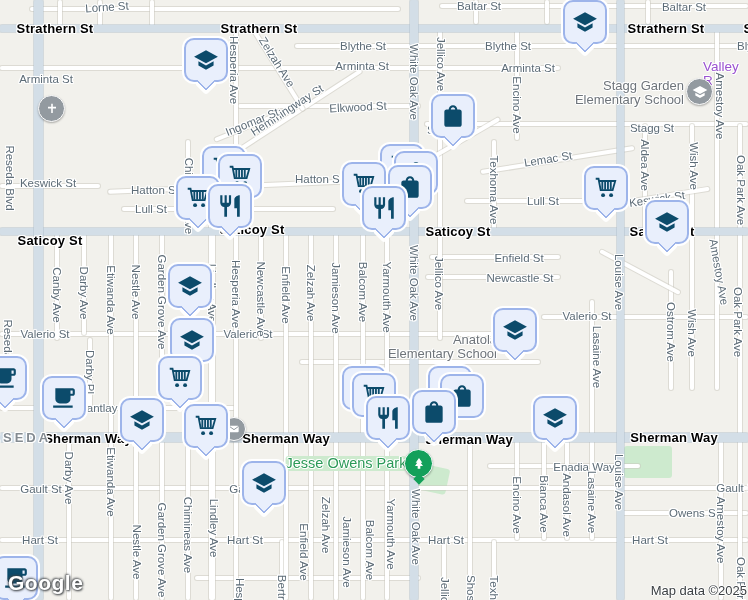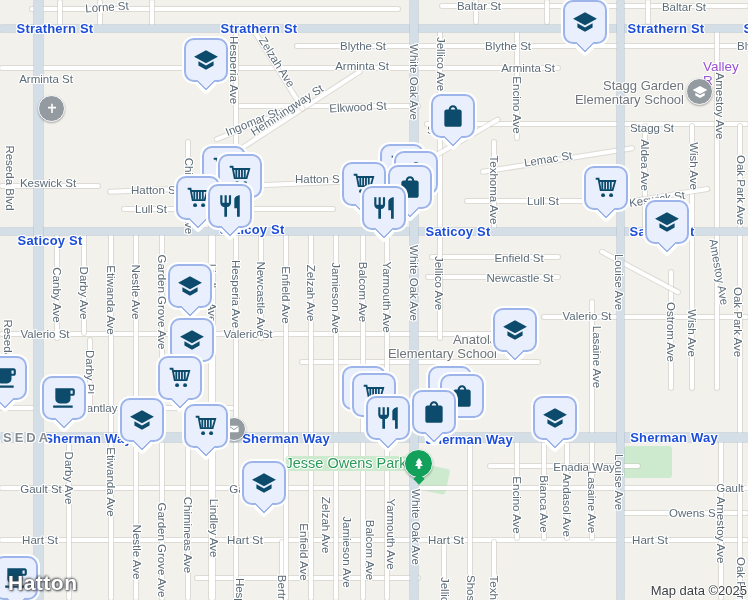--- a/index.html
+++ b/index.html
@@ -3,21 +3,21 @@
 <meta charset="utf-8">
 <style>
   html,body{margin:0;padding:0;background:#ddd;}
   #stage{position:relative;width:748px;height:600px;overflow:hidden;background:#f2f1ec;
          font-family:"Liberation Sans",sans-serif;}
   .road{position:absolute;background:#ffffff;box-shadow:0 0 0 1px rgba(199,197,188,.5);border-radius:2px;}
   .road.major{background:#d3dee7;box-shadow:0 0 0 1px rgba(173,188,201,.45);}
   .green{position:absolute;background:#cdeace;border-radius:3px;}
   .lbl{position:absolute;white-space:nowrap;color:#5d6c77;font-size:11.5px;z-index:3;
        text-shadow:1px 0 0 #fff,-1px 0 0 #fff,0 1px 0 #fff,0 -1px 0 #fff,1px 1px 0 #fff,-1px -1px 0 #fff,1px -1px 0 #fff,-1px 1px 0 #fff;}
-  .lbl.major{font-size:13px;font-weight:700;color:#1d4ed8;letter-spacing:.2px;}
+  .lbl.major{font-size:13px;font-weight:700;color:#000000;letter-spacing:.2px;}
   .lbl.city{font-size:13px;font-weight:700;color:#848b91;letter-spacing:3px;}
   .poi{position:absolute;z-index:3;font-size:13px;color:#6e747a;line-height:1.05;
        text-shadow:1px 0 0 #fff,-1px 0 0 #fff,0 1px 0 #fff,0 -1px 0 #fff,1px 1px 0 #fff,-1px -1px 0 #fff;}
   .poi.purple{color:#9a52d0;font-size:13.5px;}
   .poi.green{color:#2b9a57;font-size:14.5px;font-weight:400;}
   .poi .l2{display:block;}
   .pin{position:absolute;width:40px;height:40px;background:#e9effc;border:2px solid #9db4ea;
        border-radius:10px;box-shadow:0 0 0 2px #ffffff;color:#0c4b6b;
        display:flex;align-items:center;justify-content:center;}
   .pin svg{width:26px;height:26px;display:block;}
@@ -35,21 +35,21 @@
        background:#12a05a;transform:translateX(-50%) rotate(45deg);z-index:-1;}
   #google-logo{position:absolute;left:8px;bottom:5px;z-index:60;font-size:21px;font-weight:700;color:#fff;
        letter-spacing:.5px;text-shadow:0 0 3px rgba(60,64,67,.95),1px 1px 2px rgba(60,64,67,.85),-1px -1px 2px rgba(60,64,67,.6);}
   #attribution{position:absolute;right:1px;bottom:2px;z-index:60;font-size:13px;color:#3c4043;
        text-shadow:1px 0 0 #fff,-1px 0 0 #fff,0 1px 0 #fff,0 -1px 0 #fff;}
 </style>
 </head>
 <body>
 
 <div id="stage">
-  <div id="google-logo">Hatton</div>
+  <div id="google-logo">Google</div>
   <div id="attribution">Map data ©2025</div>
 <div class="green" style="left: 624px; top: 446px; width: 48px; height: 32px; transform: rotate(0deg); z-index: 0;"></div>
     <div class="green" style="left: 416px; top: 466px; width: 32px; height: 26px; transform: rotate(12deg); z-index: 0;"></div>
     <div class="road major" style="left: 0px; top: 24.5px; width: 748px; height: 7px; z-index: 2;"></div>
     <div class="road major" style="left: 0px; top: 227.5px; width: 748px; height: 7px; z-index: 2;"></div>
     <div class="road major" style="left: 0px; top: 432.5px; width: 748px; height: 9px; z-index: 2;"></div>
     <div class="road major" style="left: 33.5px; top: 0px; width: 9px; height: 600px; z-index: 2;"></div>
     <div class="road major" style="left: 410px; top: 0px; width: 8px; height: 600px; z-index: 2;"></div>
     <div class="road major" style="left: 616.5px; top: 0px; width: 7px; height: 600px; z-index: 2;"></div>
     <div class="road" style="left: 30px; top: 7px; width: 370px; height: 4px; z-index: 1;"></div>

